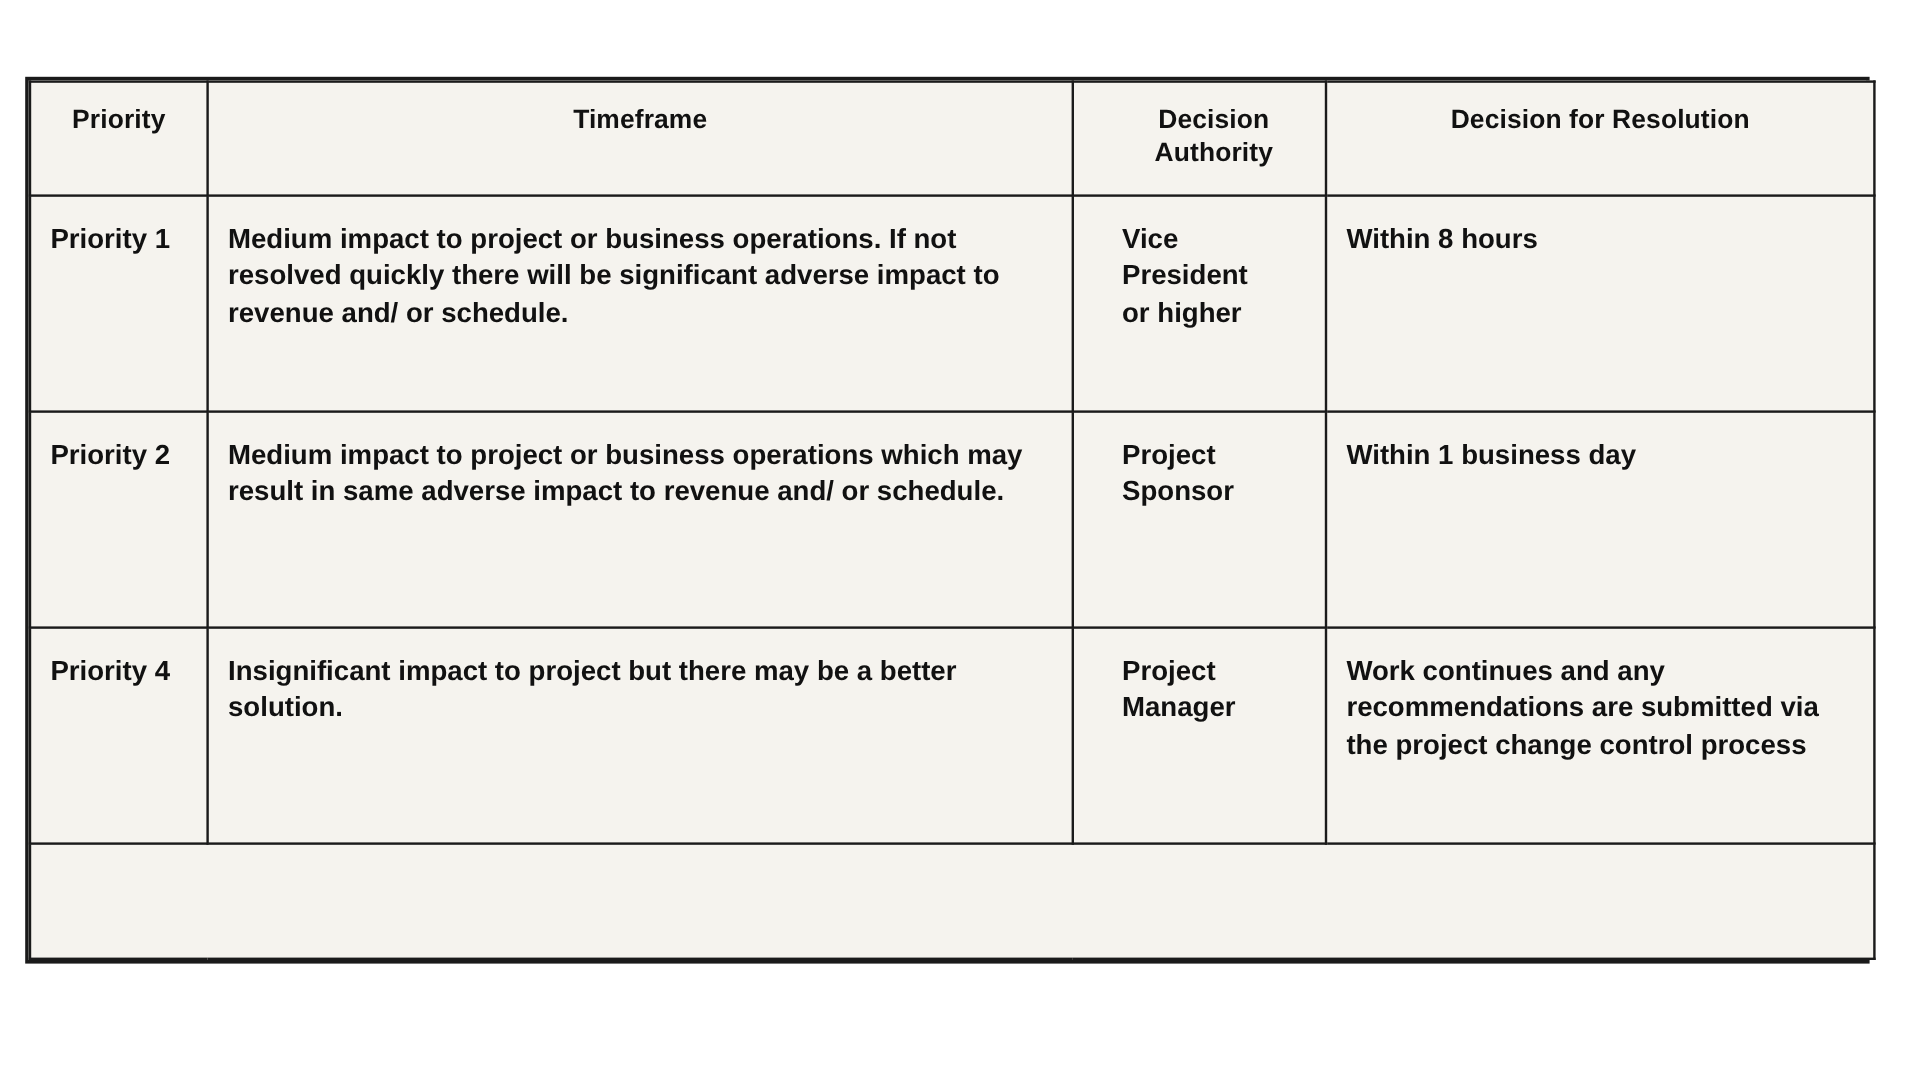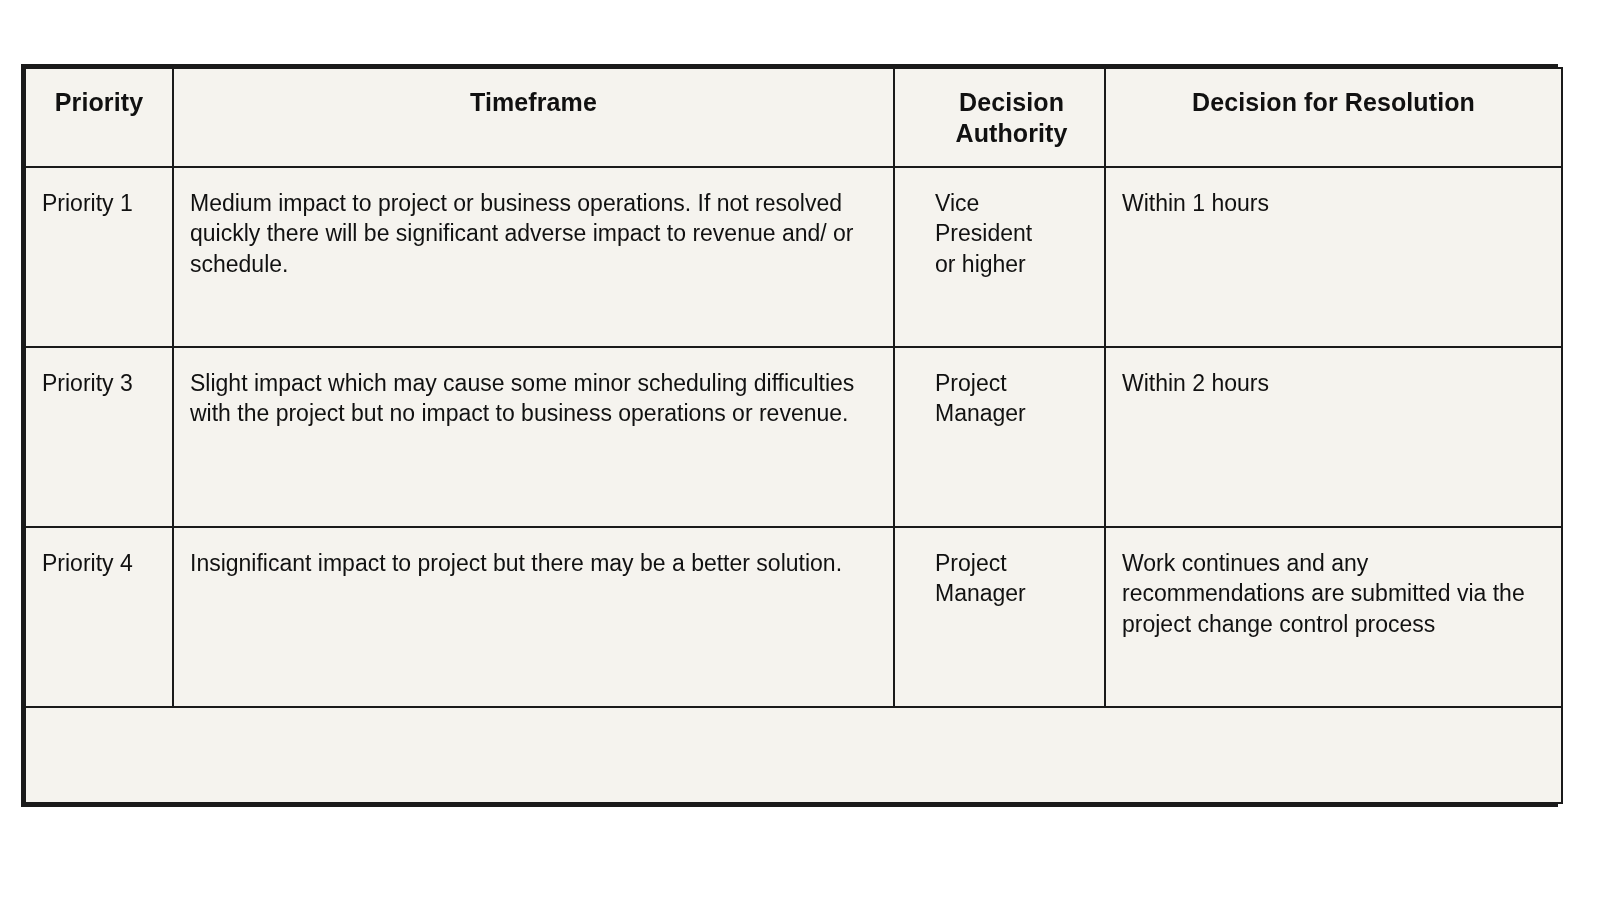--- a/index.html
+++ b/index.html
@@ -49,35 +49,35 @@
 
   
   col.c-priority  { width: 148px; }
   col.c-definition{ width: 721px; }
   col.c-authority { width: 211px; }
   col.c-timeframe { width: 457px; }
 
   thead th {
     background: #F3CF62;
     font-weight: bold;
-    font-size: 25px;
+    font-size: 22px;
     line-height: 1.22;
     text-align: center;
     vertical-align: middle;
     padding: 18px 12px;
     height: 95px;
     box-sizing: border-box;
     letter-spacing: 0.1px;
   }
 
   tbody td {
     font-size: 23px;
     line-height: 1.32;
     padding: 20px 28px 18px 16px;
-    font-weight: normal;
+    font-weight: bold;
   }
 
   tbody tr.data-row td {
     height: 140px;
   }
 
   td.cell-priority { white-space: nowrap; }
   td.cell-definition { padding-right: 22px; }
   td.cell-authority { }
   td.cell-timeframe { }
@@ -119,33 +119,33 @@
       </thead>
       <tbody>
 
         <tr class="data-row">
           <td class="cell-priority">Priority 1</td>
           <td class="cell-definition">Medium impact to project or business operations. If not resolved quickly there will be significant adverse impact to revenue and/ or schedule.</td>
           <td class="cell-authority">
             <span class="line">Vice President</span>
             <span class="line">or higher</span>
           </td>
-          <td class="cell-timeframe">Within 1 hours</td>
+          <td class="cell-timeframe">Within 8 hours</td>
         </tr>
 
-
         <tr class="data-row">
-          <td class="cell-priority">Priority 3</td>
-          <td class="cell-definition">Slight impact which may cause some minor scheduling difficulties with the project but no impact to business operations or revenue.</td>
+          <td class="cell-priority">Priority 2</td>
+          <td class="cell-definition">Medium impact to project or business operations which may result in same adverse impact to revenue and/ or schedule.</td>
           <td class="cell-authority">
             <span class="line">Project</span>
-            <span class="line">Manager</span>
+            <span class="line">Sponsor</span>
           </td>
-          <td class="cell-timeframe">Within 2 hours</td>
+          <td class="cell-timeframe">Within 1 business day</td>
         </tr>
+
 
         <tr class="data-row">
           <td class="cell-priority">Priority 4</td>
           <td class="cell-definition">Insignificant impact to project but there may be a better solution.</td>
           <td class="cell-authority">
             <span class="line">Project</span>
             <span class="line">Manager</span>
           </td>
           <td class="cell-timeframe">Work continues and any recommendations are submitted via the project change control process</td>
         </tr>

